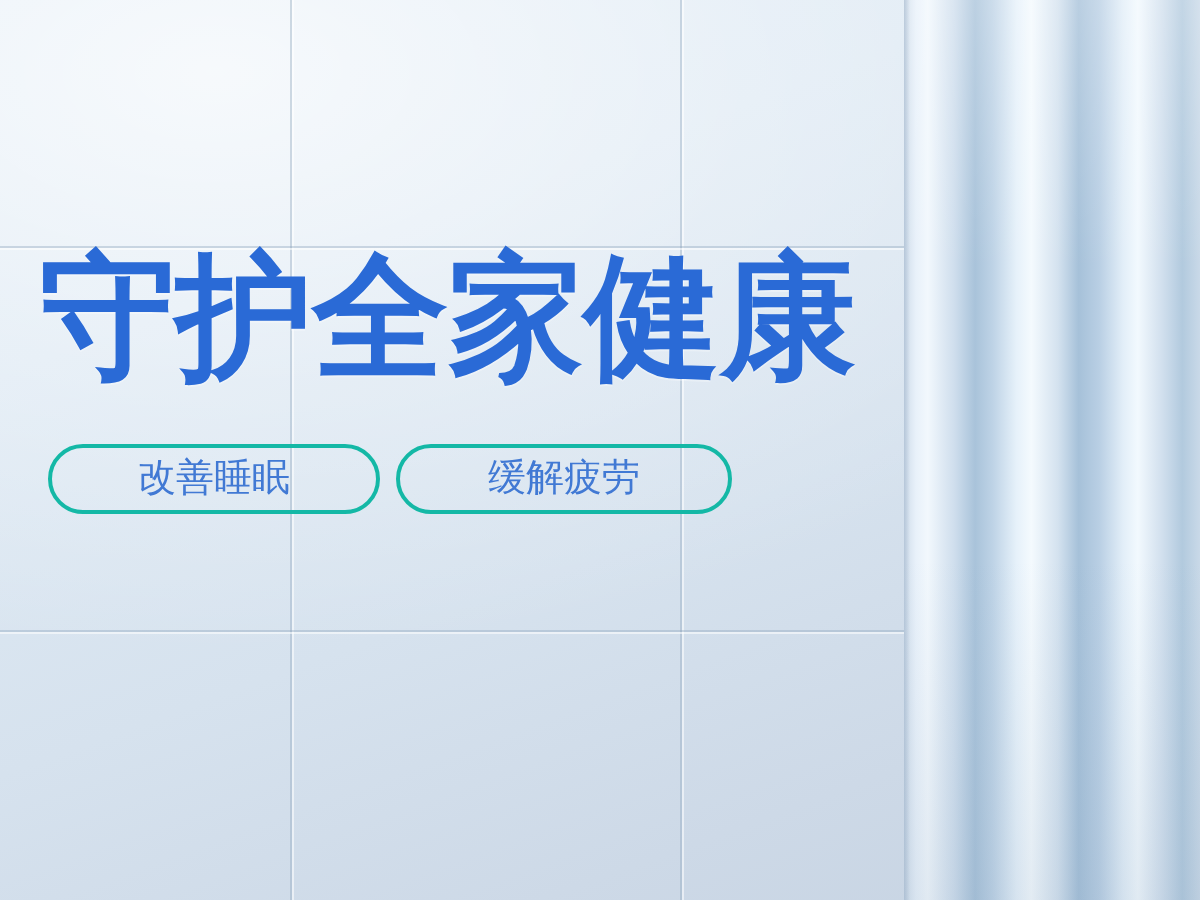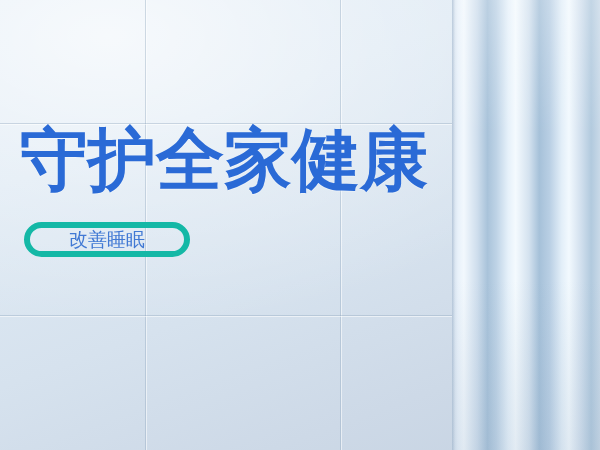--- a/index.html
+++ b/index.html
@@ -140,21 +140,21 @@
     left: 24px;
     top: 222px;
     display: flex;
     align-items: center;
     gap: 8px;
   }
 
   .tag {
     box-sizing: border-box;
     height: 35px;
-    border: 6px solid #14b8a6;
+    border: 2px solid #14b8a6;
     border-radius: 18px;
     display: flex;
     align-items: center;
     justify-content: center;
     padding: 0 22px;
     font-size: 19px;
     line-height: 1;
     color: #4179d4;
     background: transparent;
     white-space: nowrap;
@@ -183,16 +183,17 @@
   <div class="column"></div>
   <div class="column-shade"></div>
   <div class="column-edge"></div>
 
   <div class="content">
 
     <div class="headline">守护全家健康</div>
 
     <div class="tag-row">
       <div class="tag tag-1">改善睡眠</div>
+      <div class="tag tag-3">缓解疲劳</div>
     </div>
 
   </div>
 </div>
 
 </body></html>

